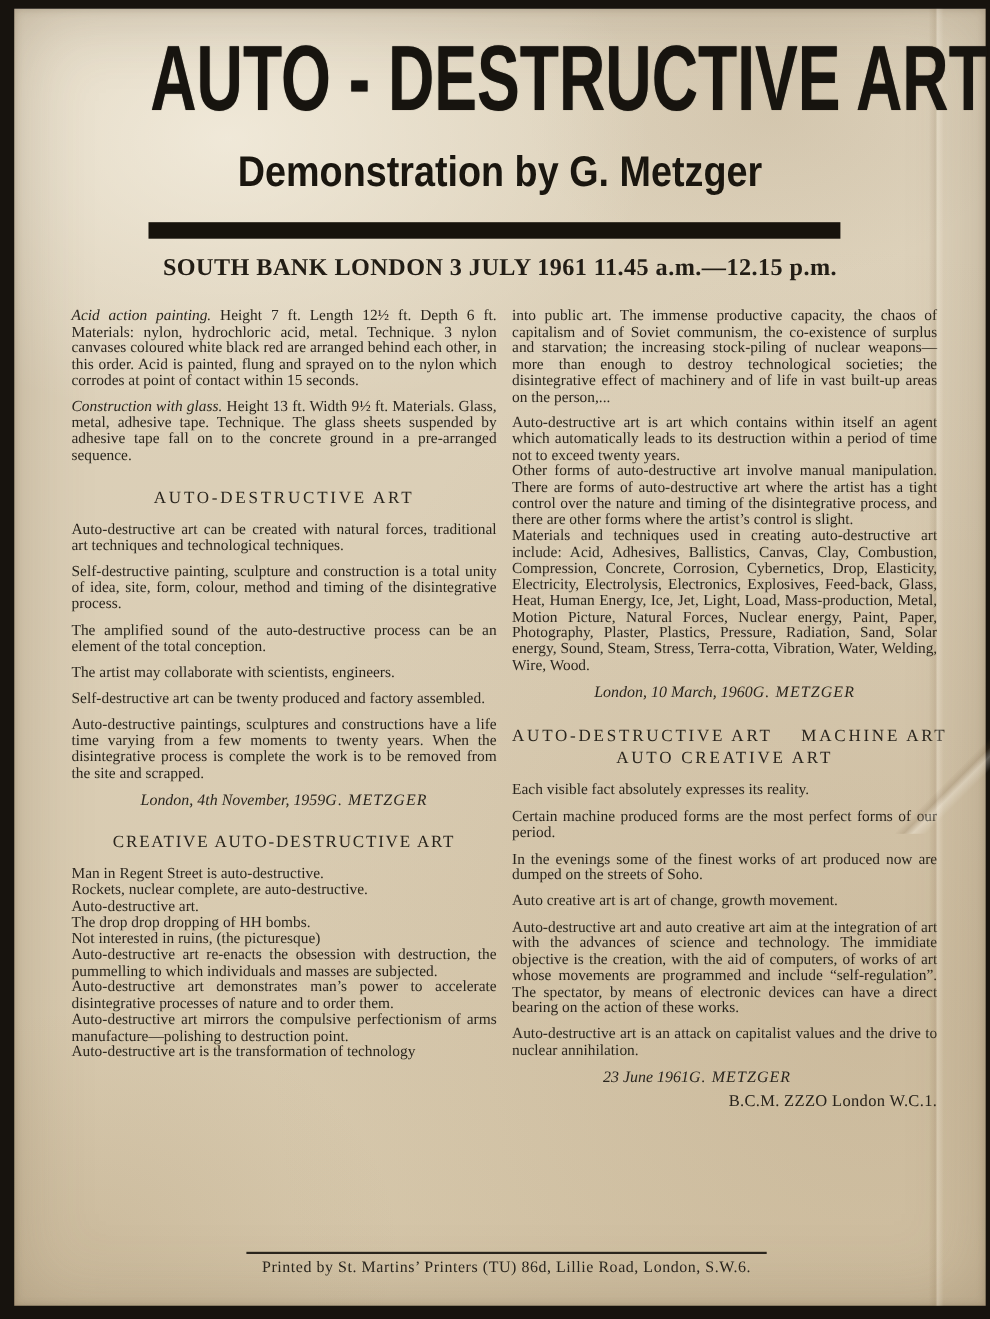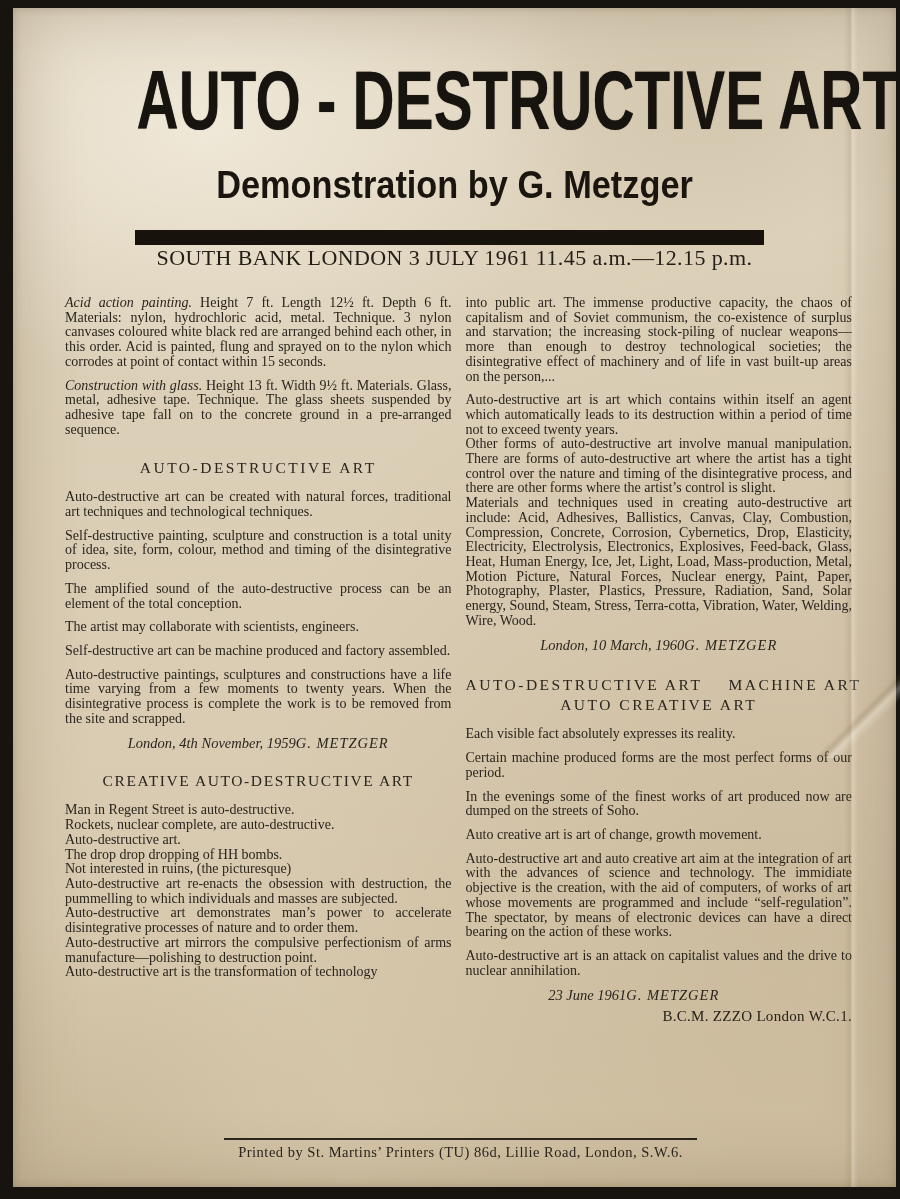--- a/index.html
+++ b/index.html
@@ -24,41 +24,41 @@
     background:linear-gradient(90deg, transparent, rgba(120,95,60,0.14) 45%, rgba(255,250,240,0.25) 60%, transparent);
     pointer-events:none;
   }
   .paper::after{
     content:"";position:absolute;top:660px;right:-30px;width:120px;height:90px;
     background:linear-gradient(135deg, transparent 46%, rgba(110,85,55,0.18) 50%, rgba(255,252,244,0.3) 54%, transparent 60%);
     pointer-events:none;
   }
   .ink{color:#211d17;}
 
-  .masthead{padding-top:52px;text-align:center;}
+  .masthead{padding-top:24px;text-align:center;}
   .title{
     font-family:"Liberation Sans", sans-serif;
     font-weight:700;font-size:81px;line-height:1;letter-spacing:0px;
     color:#17140f;white-space:nowrap;
     transform:scaleX(0.72) scaleY(1.04);transform-origin:50% 50%;
     text-shadow:0 0 1px rgba(20,16,10,0.6);
   }
   .subtitle{
     font-family:"Liberation Sans", sans-serif;
     font-weight:700;font-size:39px;line-height:1;
     color:#1a160f;white-space:nowrap;margin-top:24px;
     transform:scaleX(0.88);transform-origin:50% 50%;
   }
   .bar{
     height:15px;width:629px;margin:26px 0 0 122px;
     background:#17130c;
   }
   .eventline{
-    text-align:center;
-    font-weight:400;font-size:22px;letter-spacing:0.4px;
+    margin-top:13px;text-align:center;
+    font-weight:700;font-size:22px;letter-spacing:0.4px;
     color:#221d15;white-space:nowrap;
   }
 
   .columns{
     display:flex;gap:14px;
     padding:25px 44px 0 52px;
   }
   .col{flex:1 1 0;min-width:0;}
   .col p{
     margin:0 0 9px;font-size:14px;line-height:14.7px;
@@ -115,21 +115,21 @@
       <p><span class="lead-it">Acid action painting.</span><span>  Height 7 ft.  Length 12½ ft. Depth 6 ft. Materials: nylon, hydrochloric acid, metal. Technique. 3 nylon canvases coloured white black red are arranged behind each other, in this order. Acid is painted, flung and sprayed on to the nylon which corrodes at point of contact within 15 seconds.</span></p>
 
       <p><span class="lead-it">Construction with glass.</span><span>  Height 13 ft.  Width 9½ ft. Materials. Glass, metal, adhesive tape. Technique. The glass sheets suspended by adhesive tape fall on to the concrete ground in a pre-arranged sequence.</span></p>
 
       <div class="sec-head" style="margin-top:22px;">AUTO-DESTRUCTIVE ART</div>
 
       <p>Auto-destructive art can be created with natural forces, traditional art techniques and technological techniques.</p>
       <p>Self-destructive painting, sculpture and construction is a total unity of idea, site, form, colour, method and timing of the disintegrative process.</p>
       <p>The amplified sound of the auto-destructive process can be an element of the total conception.</p>
       <p>The artist may collaborate with scientists, engineers.</p>
-      <p>Self-destructive art can be machine produced and factory assembled.</p>
+      <p>Self-destructive art can be twenty produced and factory assembled.</p>
       <p>Auto-destructive paintings, sculptures and constructions have a life time varying from a few moments to twenty years. When the disintegrative process is complete the work is to be removed from the site and scrapped.</p>
 
       <div class="date-row">
         <span class="d">London, 4th November, 1959</span>
         <span class="s">G. METZGER</span>
       </div>
 
       <div class="sec-head" style="margin-top:20px;letter-spacing:1.6px;">CREATIVE AUTO-DESTRUCTIVE ART</div>
 
       <p class="tight">Man in Regent Street is auto-destructive.</p>

